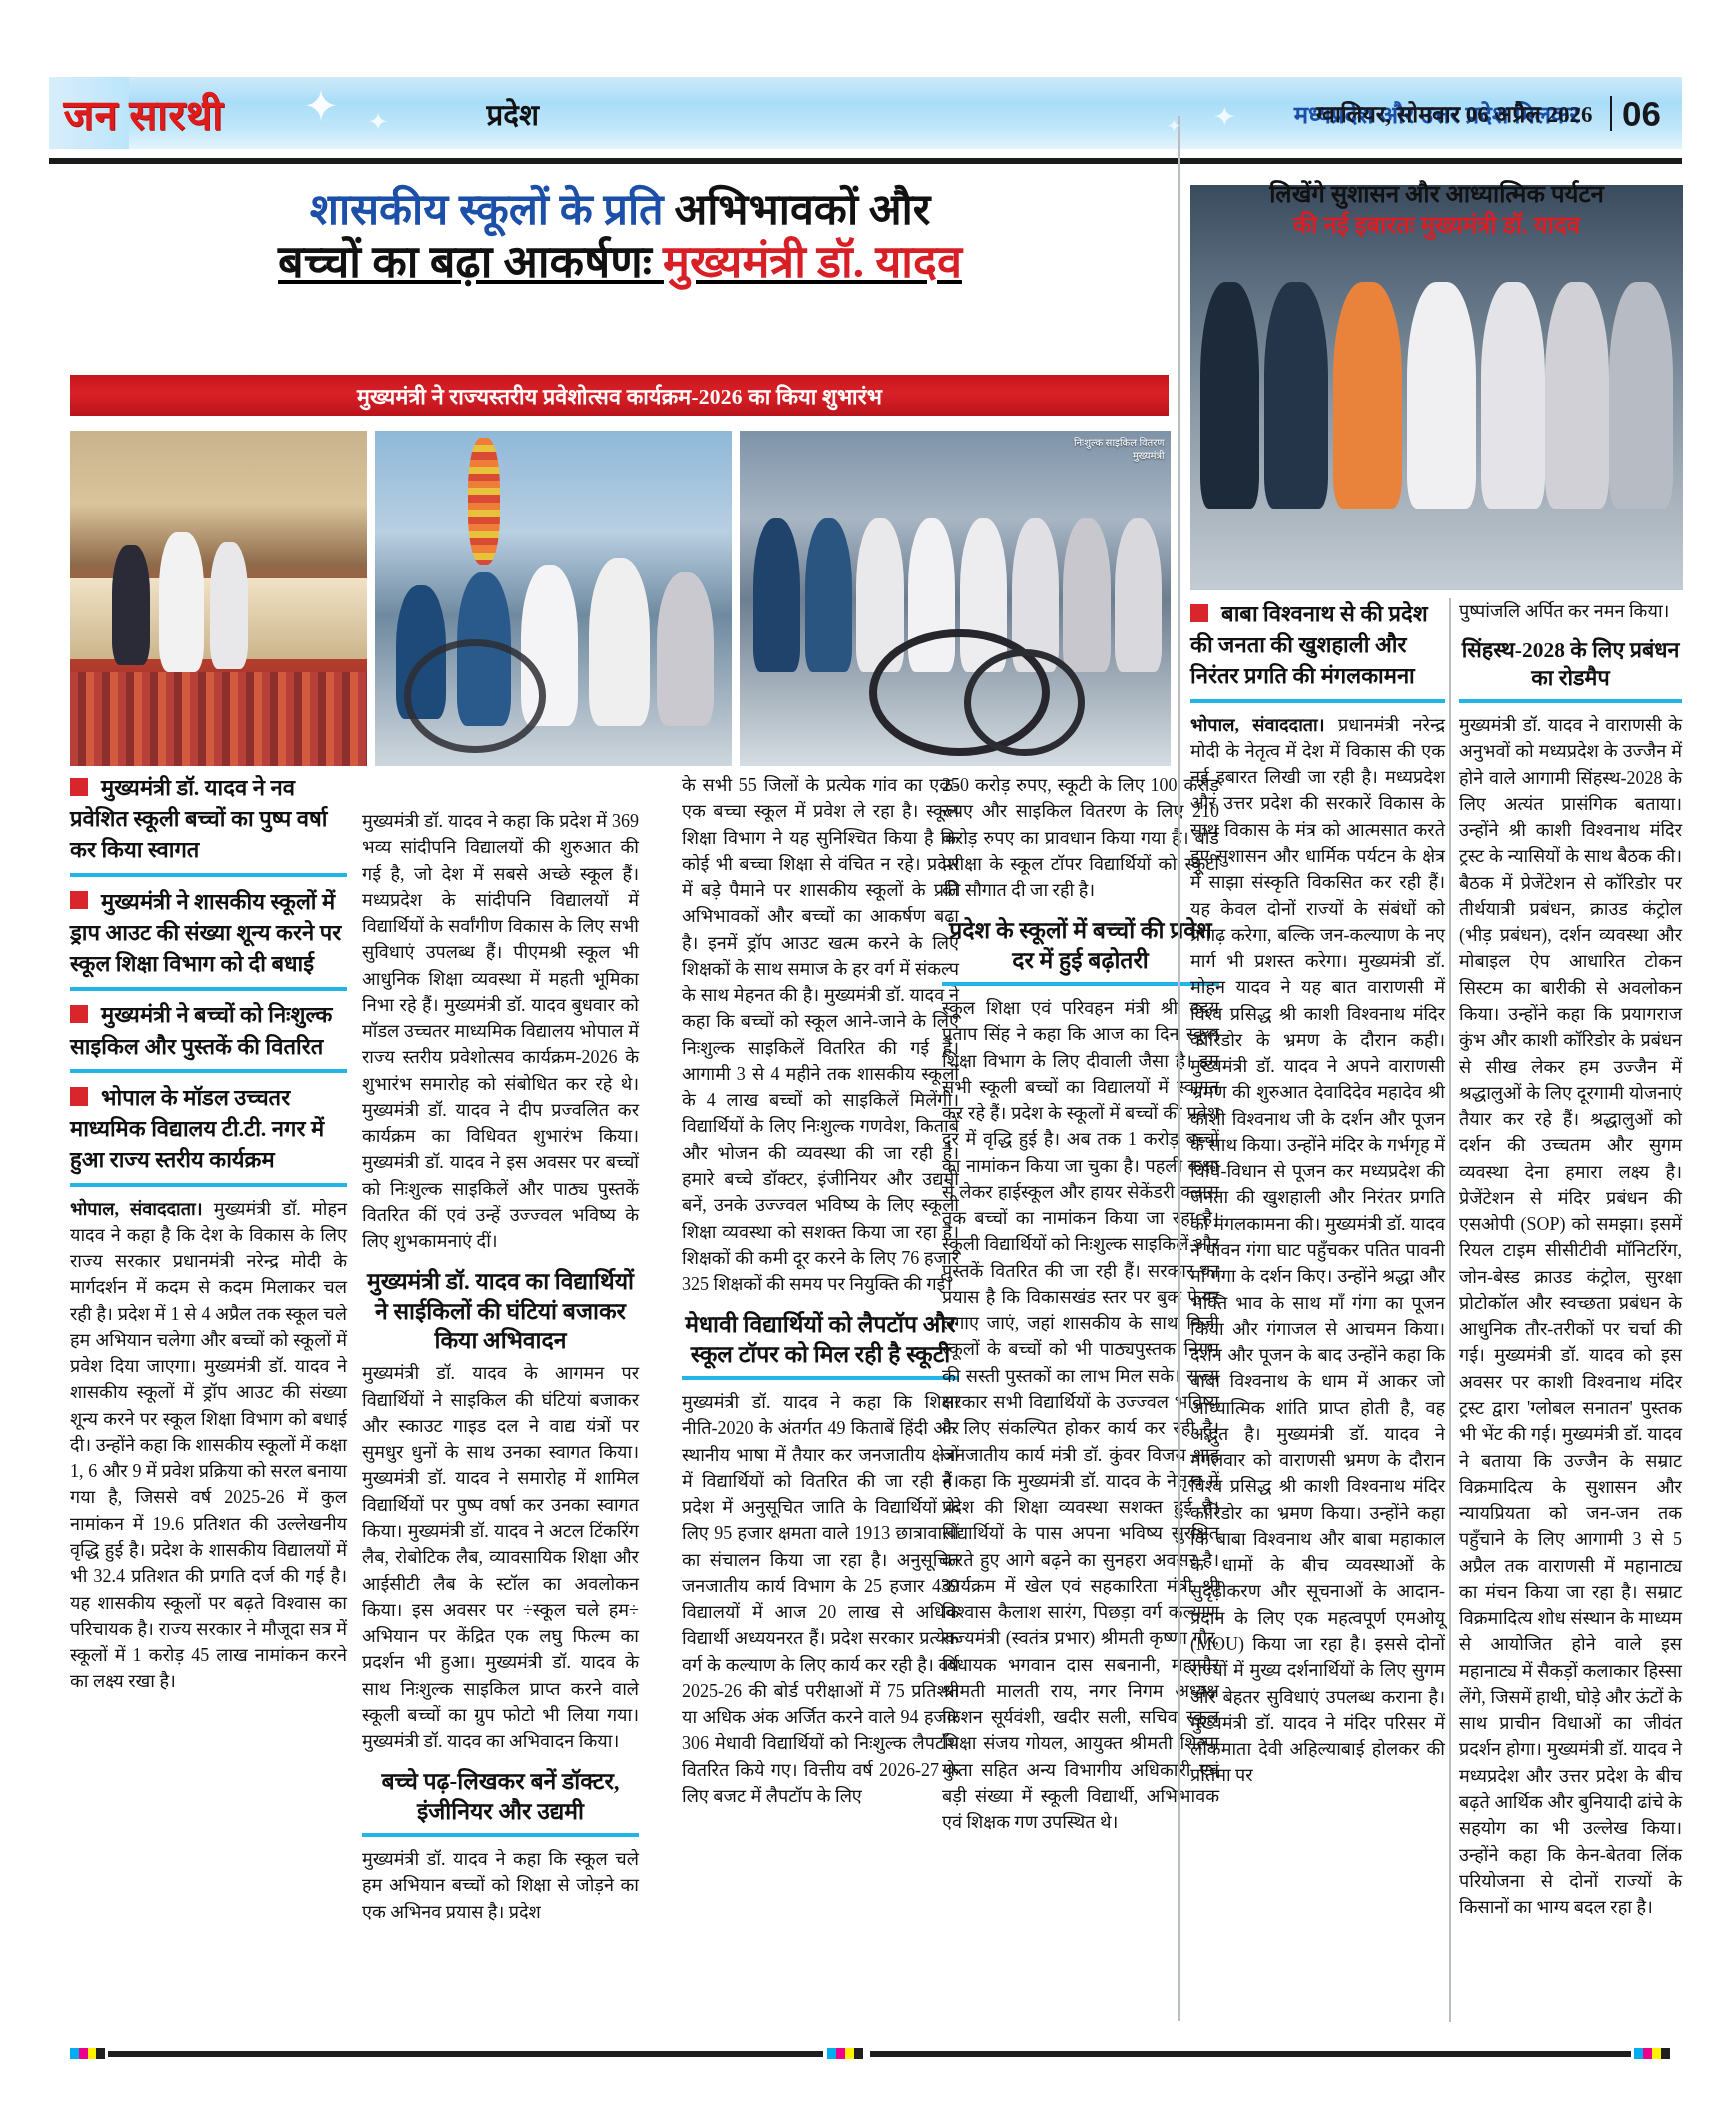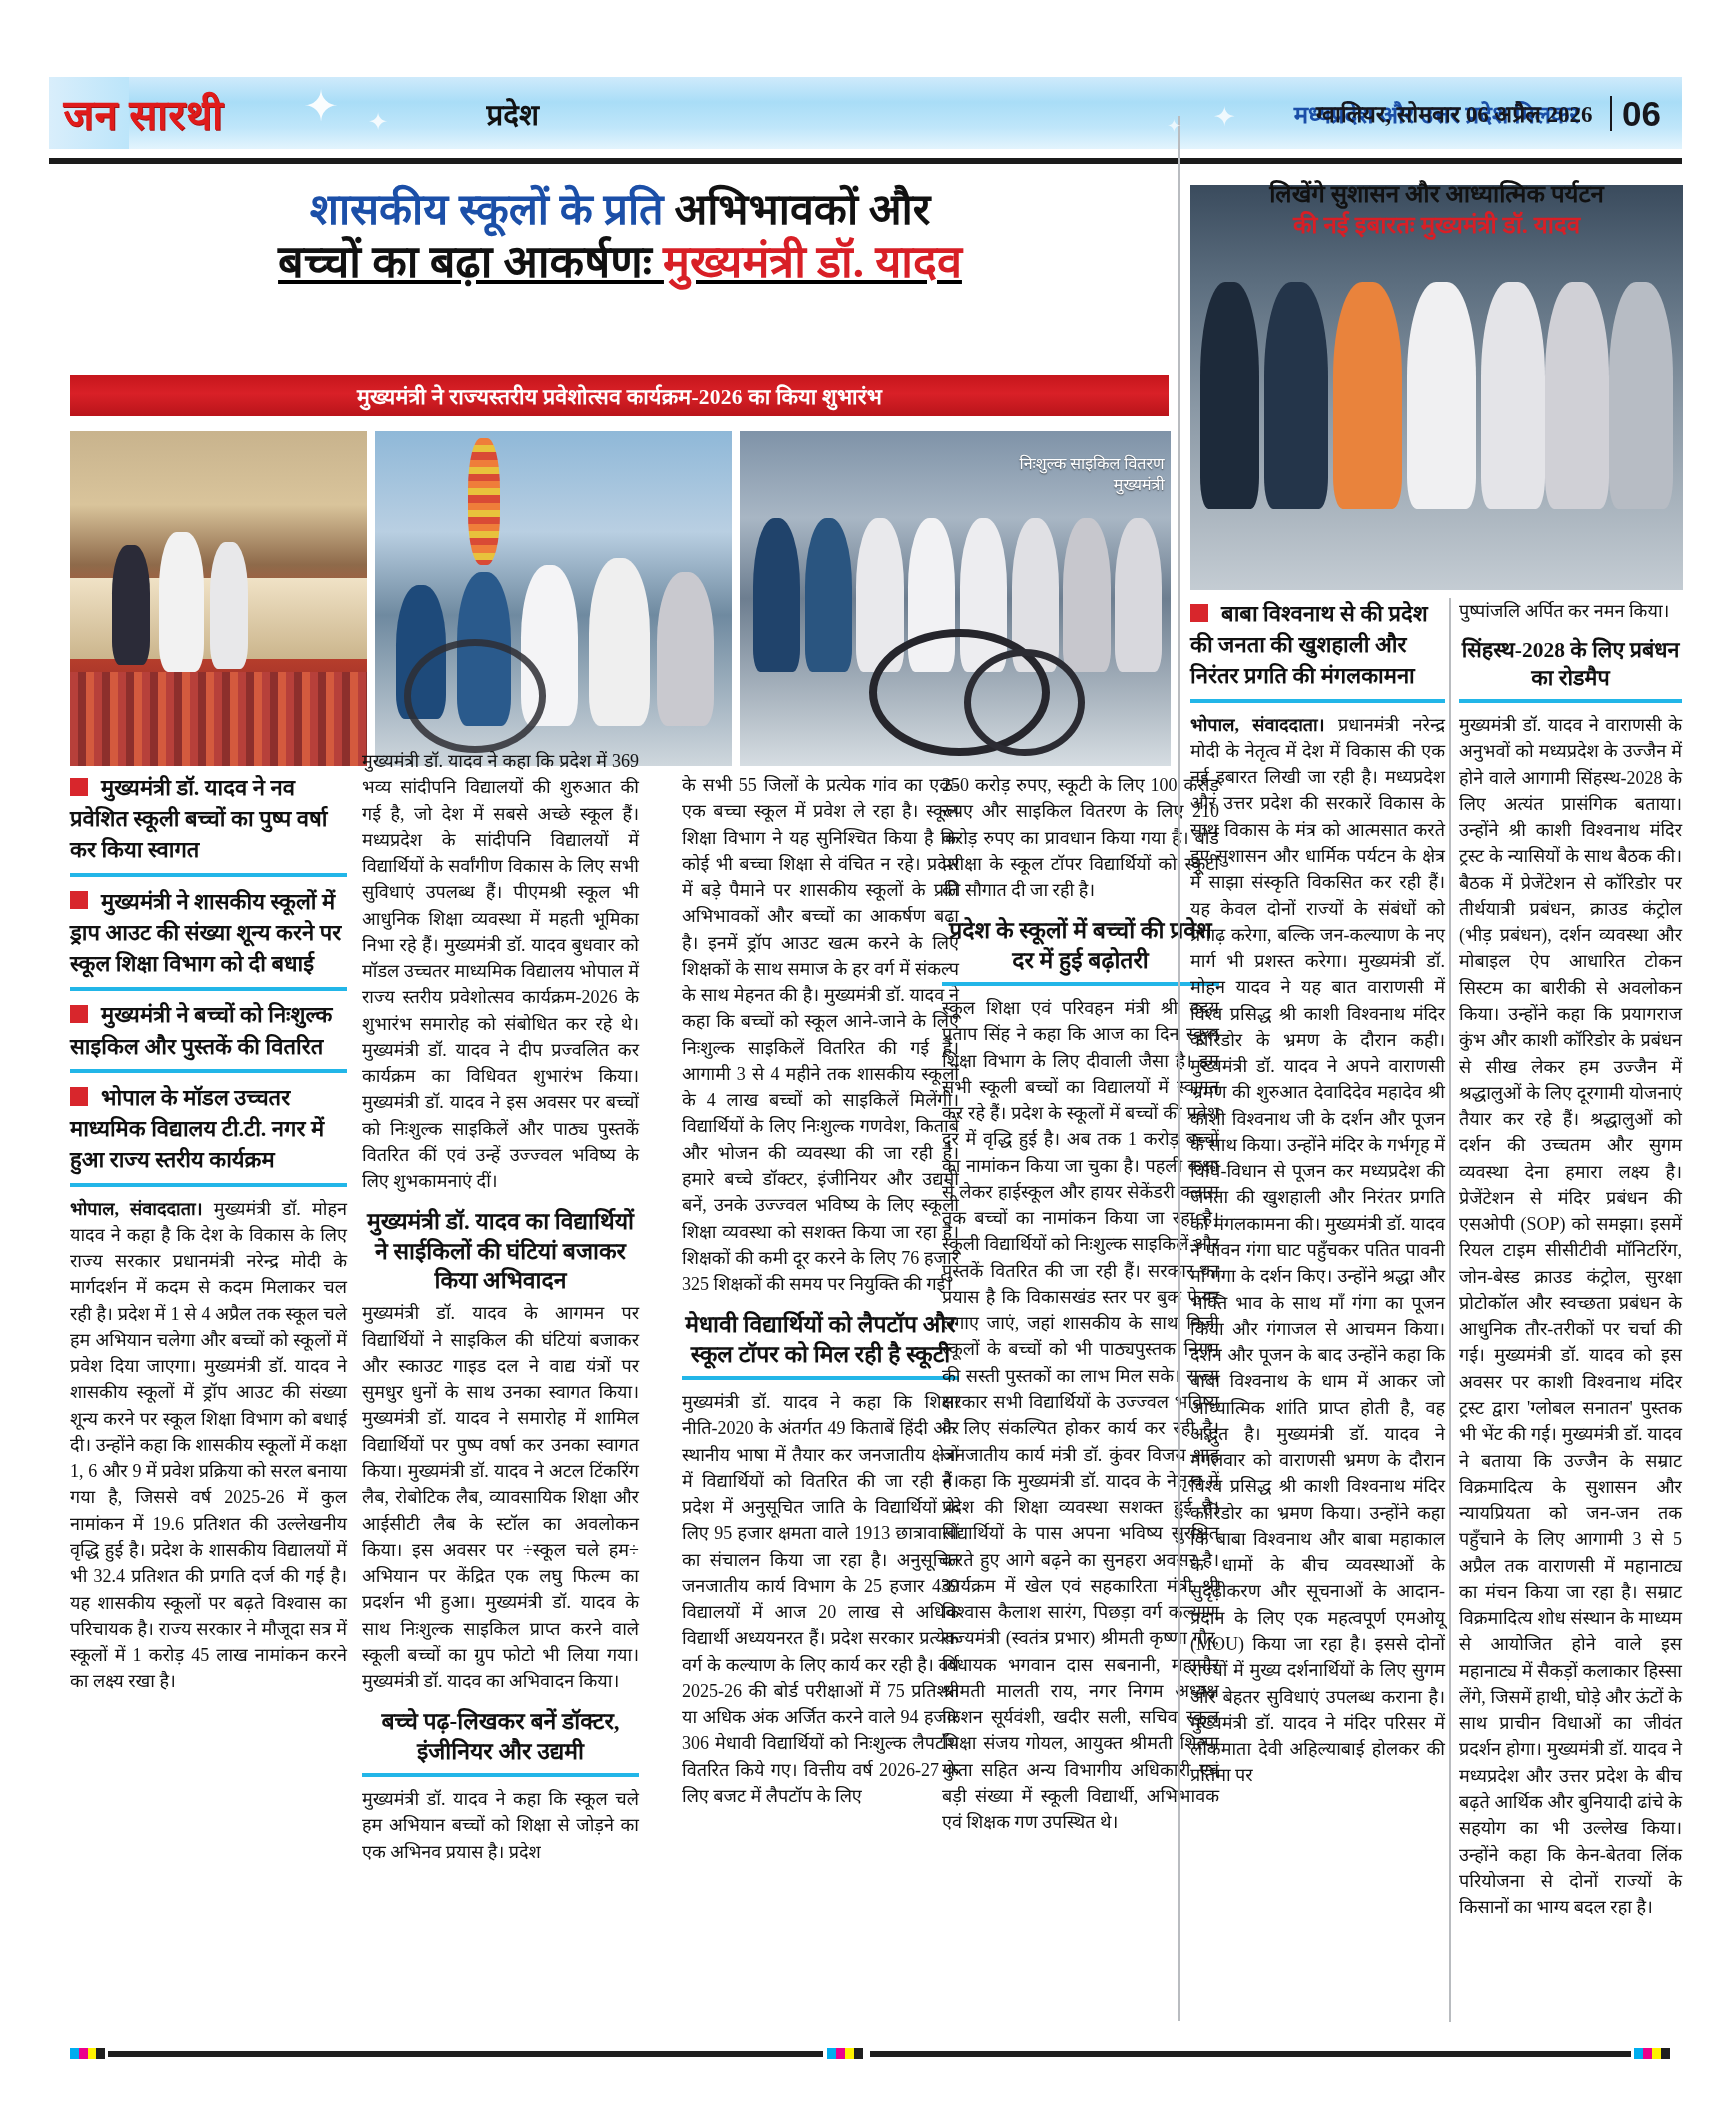--- a/index.html
+++ b/index.html
@@ -92,22 +92,22 @@
     position:absolute; left: 70px; top: 375px; width: 1099px; height: 41px;
     background: linear-gradient(180deg,#c6161c 0%, #d92027 45%, #b9141a 100%);
     color:#fff; font-size:21.5px; font-weight:bold;
     display:flex; align-items:center; justify-content:center;
     letter-spacing:0.2px;
   }
 
   
   .photo { position:absolute; overflow:hidden; background:#cfd4d8; }
   .photo .cap {
-    position:absolute; right:6.4px; top:4.8px; color:#fff; font-size:16px;
-    text-align:right; line-height:1.3; text-shadow:0 0.8px 1.6px rgba(0,0,0,.6);margin-top:18px;
+    position:absolute; right:6.4px; top:4.8px; color:#fff; font-size:10px;
+    text-align:right; line-height:1.3; text-shadow:0 0.8px 1.6px rgba(0,0,0,.6);
   }
   .ph1 { left:70px; top:431px; width:297px; height:335px; }
   .ph2 { left:375px; top:431px; width:357px; height:335px; }
   .ph3 { left:740px; top:431px; width:431px; height:335px; }
   .ph4 { left:1190px; top:185px; width:493px; height:405px; }
 
   
   .ph1 .sky{position:absolute;inset:0;background:
      linear-gradient(180deg,#c8b38d 0%, #d9c49b 22%, #8e6a4a 40%, #c94a2e 58%, #a8352a 75%, #8e2a22 100%);}
   .ph1 .stage{position:absolute;left:0;top:44%;width:100%;height:24%;background:linear-gradient(180deg,#f0e2c6,#cbb58c);}
@@ -154,21 +154,21 @@
   .ph4 .m2{left:15%;width:13%;background:#24354a;}
   .ph4 .m3{left:29%;width:14%;background:#e9833c;}
   .ph4 .m4{left:44%;width:14%;background:#f0f0f2;}
   .ph4 .m5{left:59%;width:13%;background:#e4e4e8;}
   .ph4 .m6{left:72%;width:13%;background:#d0d0d6;}
   .ph4 .m7{left:85%;width:13%;background:#b7bcc4;}
 
   
   .col { position:absolute; width: 277px; }
   .col.c1 { left: 70px;  top: 772px; }
-  .col.c2 { left: 362px; top: 748px; }
+  .col.c2 { left: 362px; top: 808px; }
   .col.c3 { left: 682px; top: 772px; }
   .col.c4 { left: 942px;top: 772px; }
   .col.c5 { left: 1190px;top: 598px; width: 255px;}
   .col.c6 { left: 1459px;top: 598px; width: 223px;}
 
   
   .vline { position:absolute; width:1.6px; background:#b9bcc0; }
 
   
   .bullet-item { position:relative; padding-left:0; }

